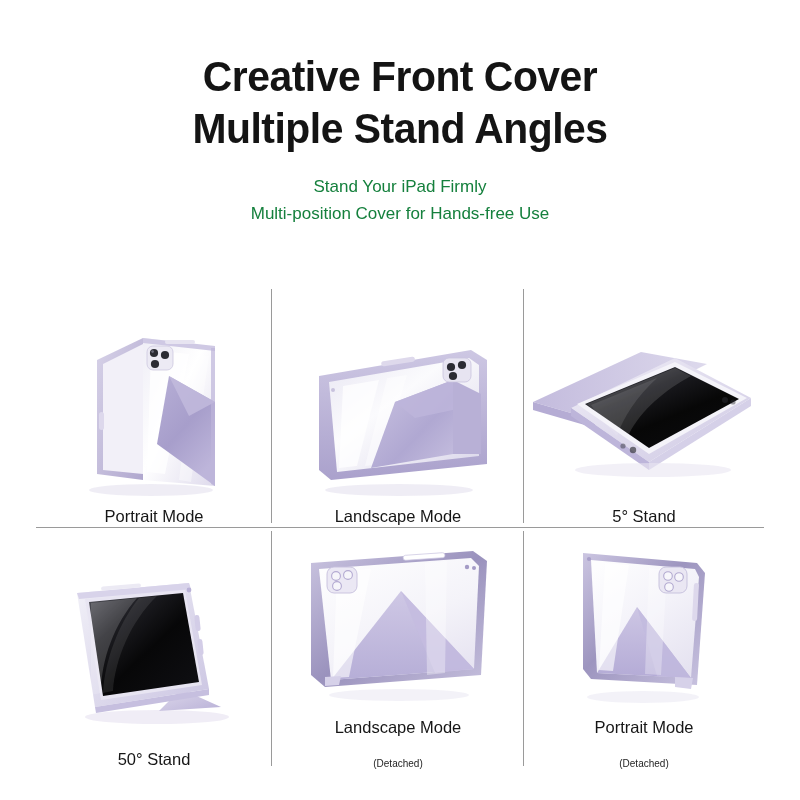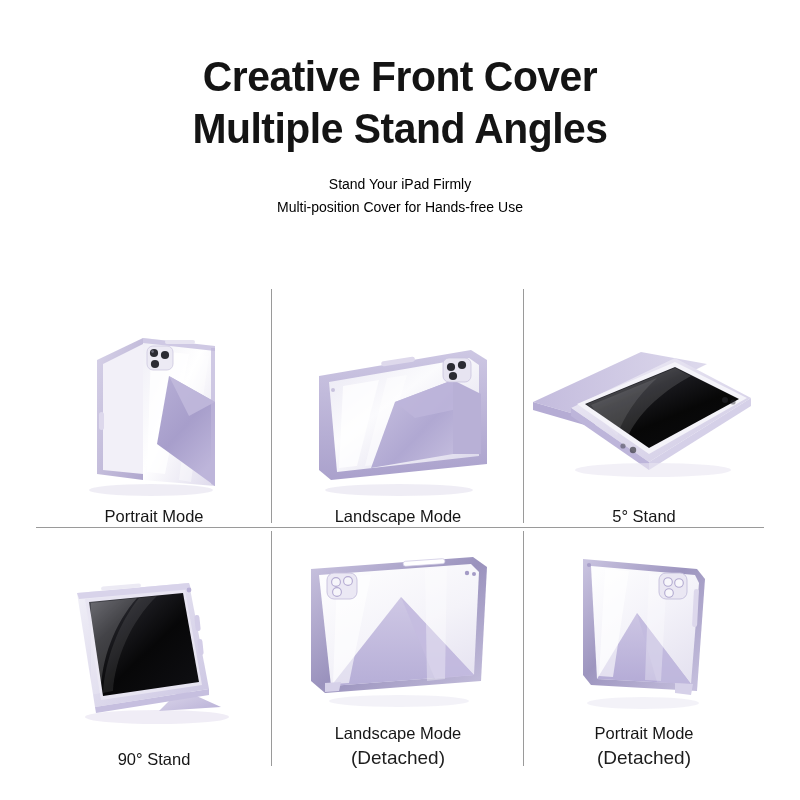--- a/index.html
+++ b/index.html
@@ -32,24 +32,24 @@
     font-weight: 700;
     letter-spacing: -0.5px;
     line-height: 1.22;
     color: #141414;
     margin: 0;
     transform: scaleX(0.95);
   }
   .title .line2 { display: block; }
   .subtitle {
     margin-top: 18px;
-    font-size: 14px;
+    font-size: 17px;
     font-weight: 400;
     line-height: 1.62;
-    color: #000000;
+    color: #15803d;
   }
   .subtitle .sline { display: block; }
 
   
   .grid {
     position: absolute;
     top: 285px;
     left: 36px;
     width: 728px;
     height: 485px;
@@ -89,22 +89,22 @@
 
   .caption {
     text-align: center;
     font-size: 16.5px;
     font-weight: 400;
     color: #161616;
     line-height: 1.25;
   }
   .caption .sub {
     display: block;
-    font-size: 19px;
-    margin-top: 3px;
+    font-size: 10px;
+    margin-top: 20px;
     color: #1d1d1d;
   }
 
   
   .art { position: absolute; left: 0; top: 0; width: 100%; height: 100%; }
   .art svg { display: block; margin: 0 auto; }
 </style>
 </head>
 <body>
 
@@ -325,21 +325,21 @@
             <rect x="156" y="56" width="5" height="16" rx="2.5" fill="#d3cde7" transform="rotate(-6 158 64)"></rect>
             <rect x="159" y="80" width="5" height="16" rx="2.5" fill="#d3cde7" transform="rotate(-6 161 88)"></rect>
 
             <path d="M56 148 L170 130 L170 136 L57 154 Z" fill="#c6bfdf"></path>
 
             <circle cx="150" cy="31" r="2.4" fill="#b9b1d7"></circle>
           </svg>
         </div>
       </div>
       <div class="caption">
-        <span>90° Stand</span>
+        <span>50° Stand</span>
       </div>
     </div>
 
     <div class="cell row2 bdr-r">
       <div class="stage">
         <div class="art">
           <svg width="246" height="190" viewBox="0 0 246 190">
             <defs>
               <linearGradient id="ldback" x1="0.2" y1="0" x2="0.8" y2="1">
                 <stop offset="0%" stop-color="#fdfdfe"></stop>

